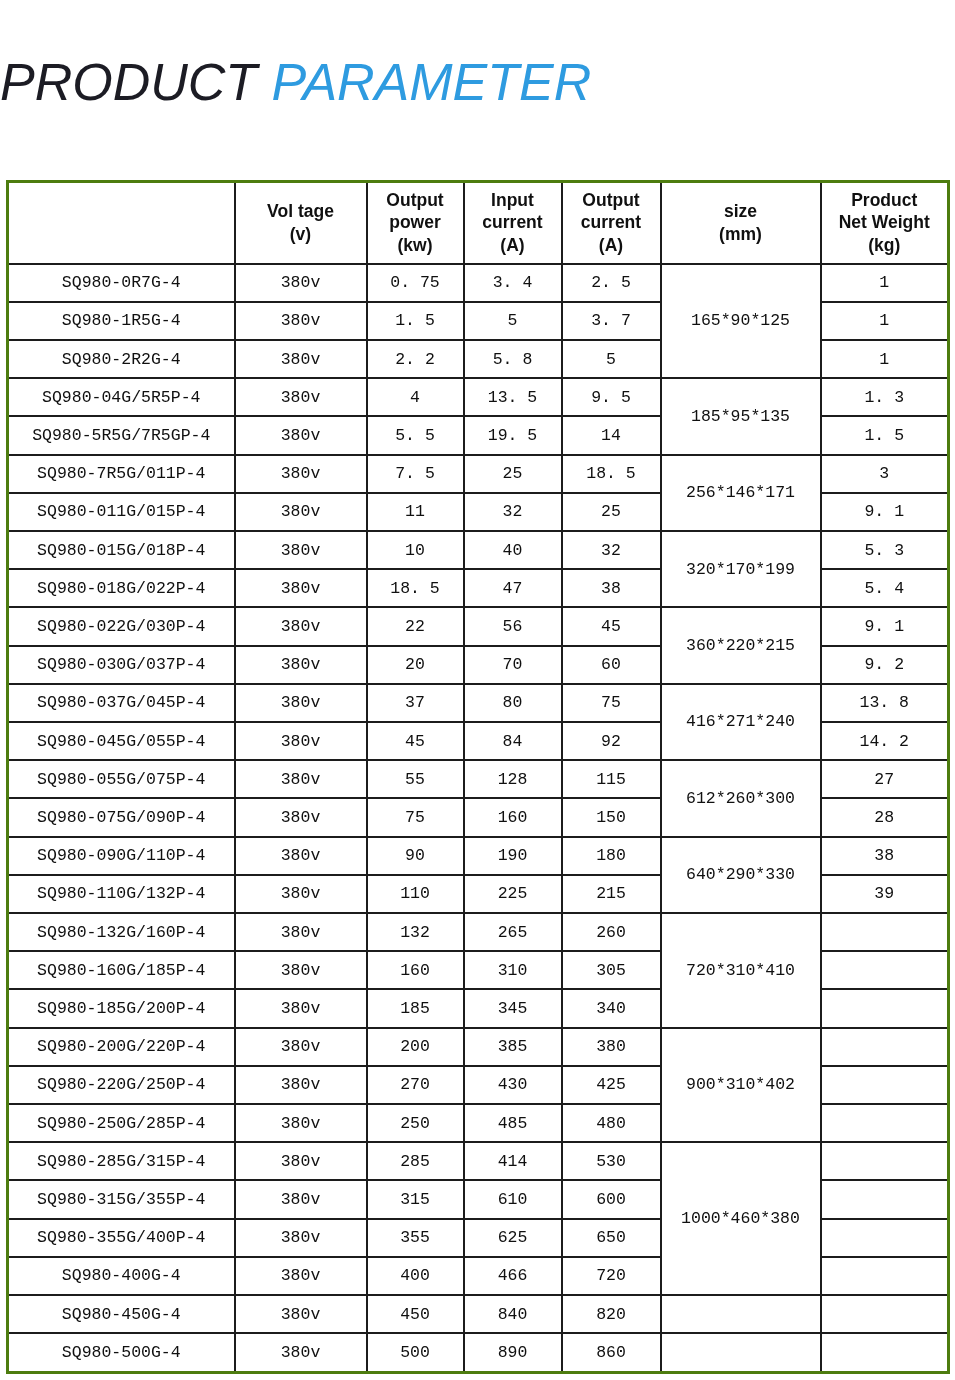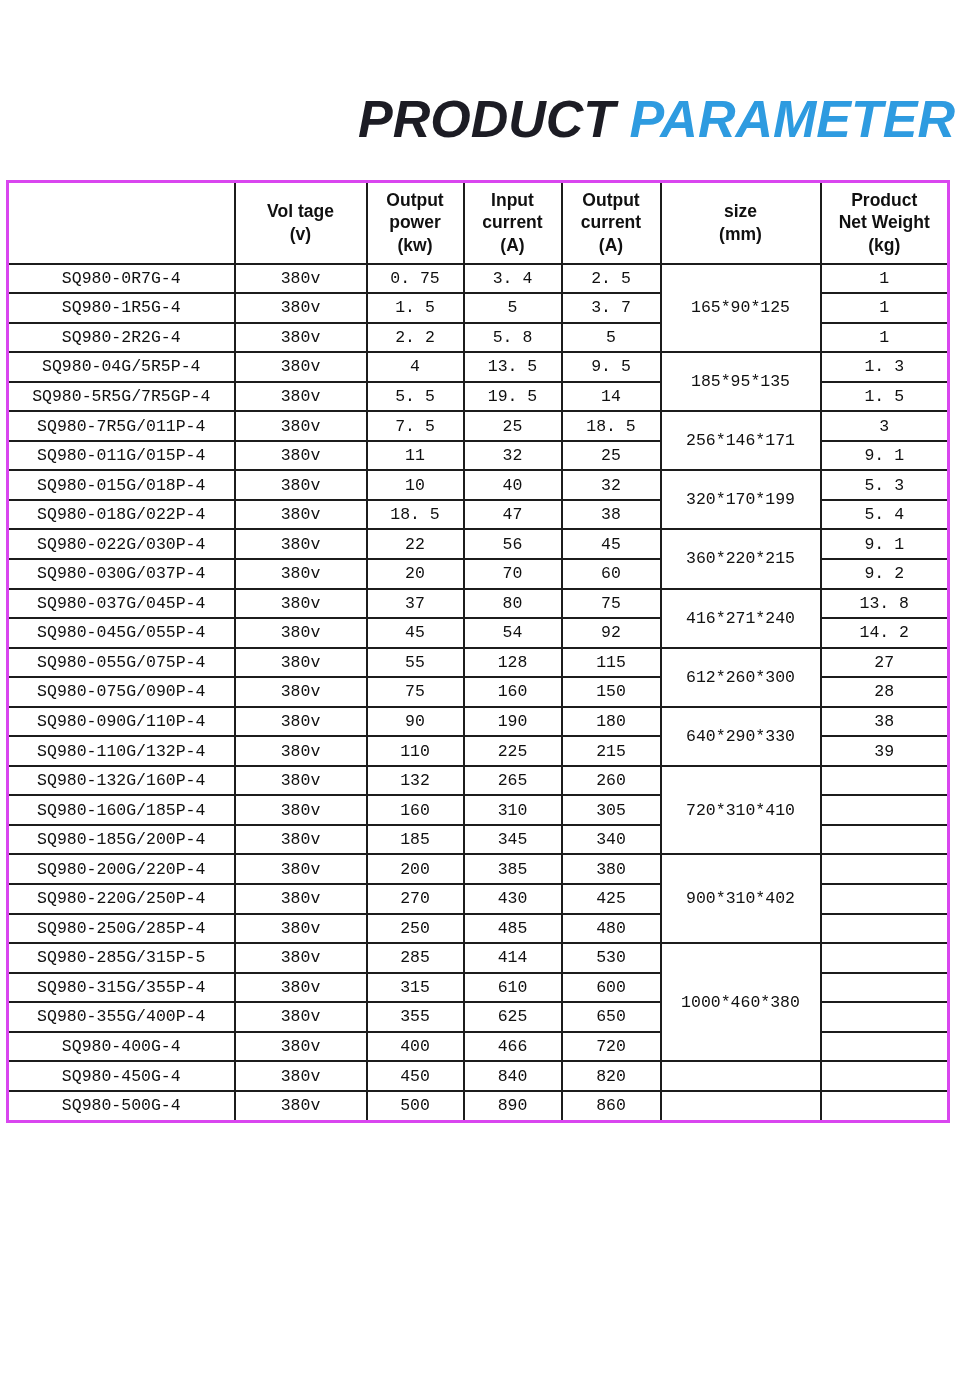--- a/index.html
+++ b/index.html
@@ -12,42 +12,41 @@
     width: 955px;
     height: 1380px;
     font-family: "Liberation Mono", monospace;
     color: #111111;
   }
   .page-title {
     position: absolute;
     top: 52px;
     left: 0;
     width: 100%;
-    text-align: right;
+    text-align: left;
     font-family: "Liberation Sans", sans-serif;
     font-style: italic;
-    font-weight: bold;
+    font-weight: normal;
     font-size: 52px;
     letter-spacing: 0px;
     white-space: nowrap;
     color: #1c1c24;
-    margin-top: 37px;
   }
   .page-title .word-blue {
     
   }
   table.param-table {
     position: absolute;
     left: 6px;
     top: 180px;
     width: 941px;
-    height: 943px;
+    height: 1194px;
     border-collapse: collapse;
     table-layout: fixed;
-    border: 3px solid #d946ef;
+    border: 3px solid #4d7c0f;
   }
   .param-table th, .param-table td {
     border: 2px solid #1c1c1c;
     text-align: center;
     vertical-align: middle;
     padding: 0 2px;
     overflow: hidden;
   }
   .param-table thead tr {
     height: 82px;
@@ -207,21 +206,21 @@
         <td>37</td>
         <td>80</td>
         <td>75</td>
         <td rowspan="2">416*271*240</td>
         <td>13. 8</td>
       </tr>
       <tr>
         <td>SQ980-045G/055P-4</td>
         <td>380v</td>
         <td>45</td>
-        <td>54</td>
+        <td>84</td>
         <td>92</td>
         <td>14. 2</td>
       </tr>
       <tr>
         <td>SQ980-055G/075P-4</td>
         <td>380v</td>
         <td>55</td>
         <td>128</td>
         <td>115</td>
         <td rowspan="2">612*260*300</td>
@@ -296,21 +295,21 @@
       </tr>
       <tr>
         <td>SQ980-250G/285P-4</td>
         <td>380v</td>
         <td>250</td>
         <td>485</td>
         <td>480</td>
         <td></td>
       </tr>
       <tr>
-        <td>SQ980-285G/315P-5</td>
+        <td>SQ980-285G/315P-4</td>
         <td>380v</td>
         <td>285</td>
         <td>414</td>
         <td>530</td>
         <td rowspan="4">1000*460*380</td>
         <td></td>
       </tr>
       <tr>
         <td>SQ980-315G/355P-4</td>
         <td>380v</td>

